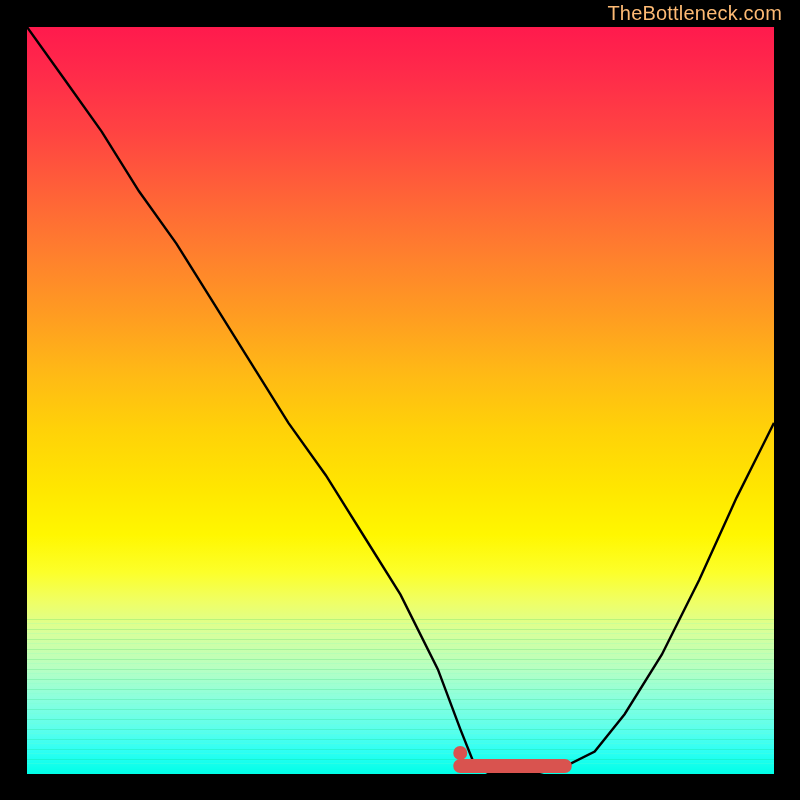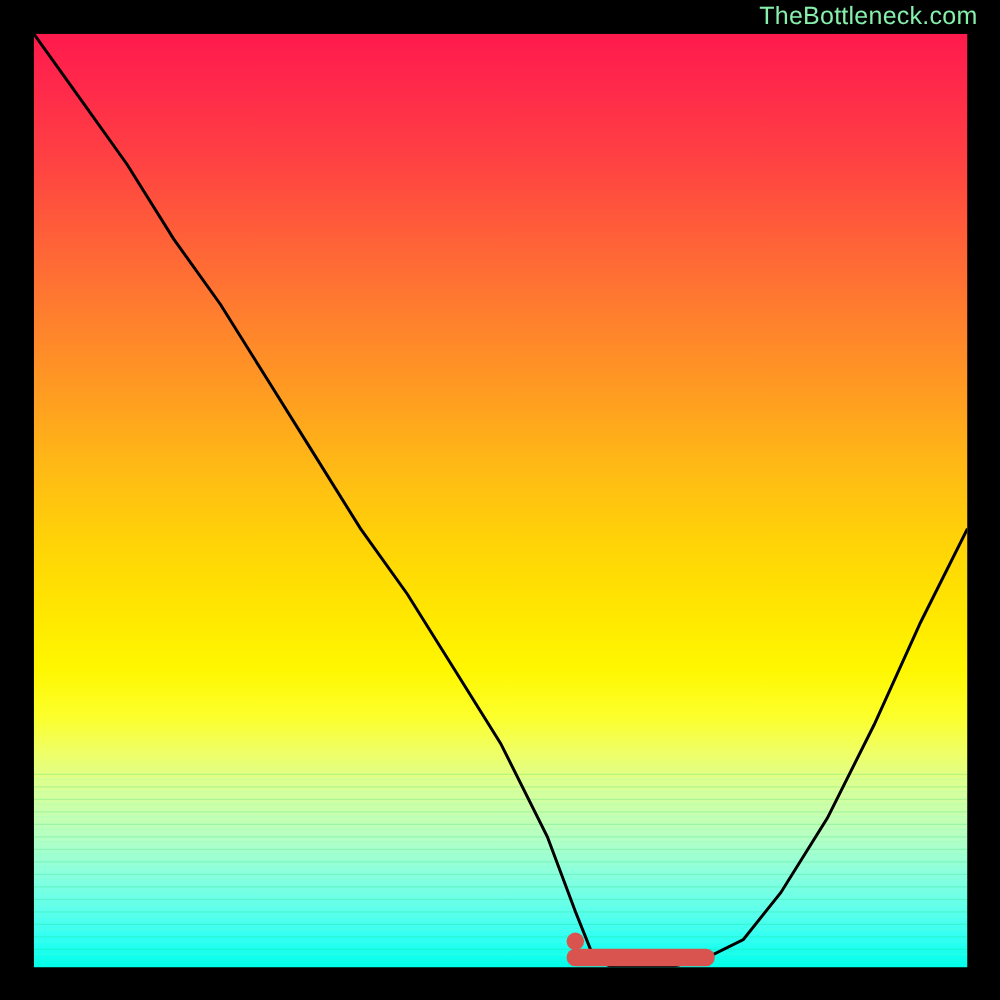--- a/index.html
+++ b/index.html
@@ -1,17 +1,17 @@
 <!DOCTYPE html>
 <html><head>
 <meta charset="utf-8">
 <style>
   body{margin:0;padding:0;background:#fff;font-family:Arial,Helvetica,sans-serif}
   .wrap{position:relative;width:800px;height:800px;background:#000}
-  .watermark{position:absolute;top:2px;right:18px;color:#86efac;font-size:20px;font-weight:400;letter-spacing:.2px}
+  .watermark{position:absolute;top:2px;right:18px;color:#fdba74;font-size:20px;font-weight:400;letter-spacing:.2px}
   .plot{position:absolute;top:27px;left:27px;width:747px;height:747px;overflow:hidden}
   .gradient{position:absolute;inset:0;
     background:linear-gradient(to bottom,
       #ff1a4d 0%,
       #ff2a4a 6%,
       #ff4342 14%,
       #ff6138 22%,
       #ff7e2e 30%,
       #ff9a22 38%,
       #ffb816 46%,

